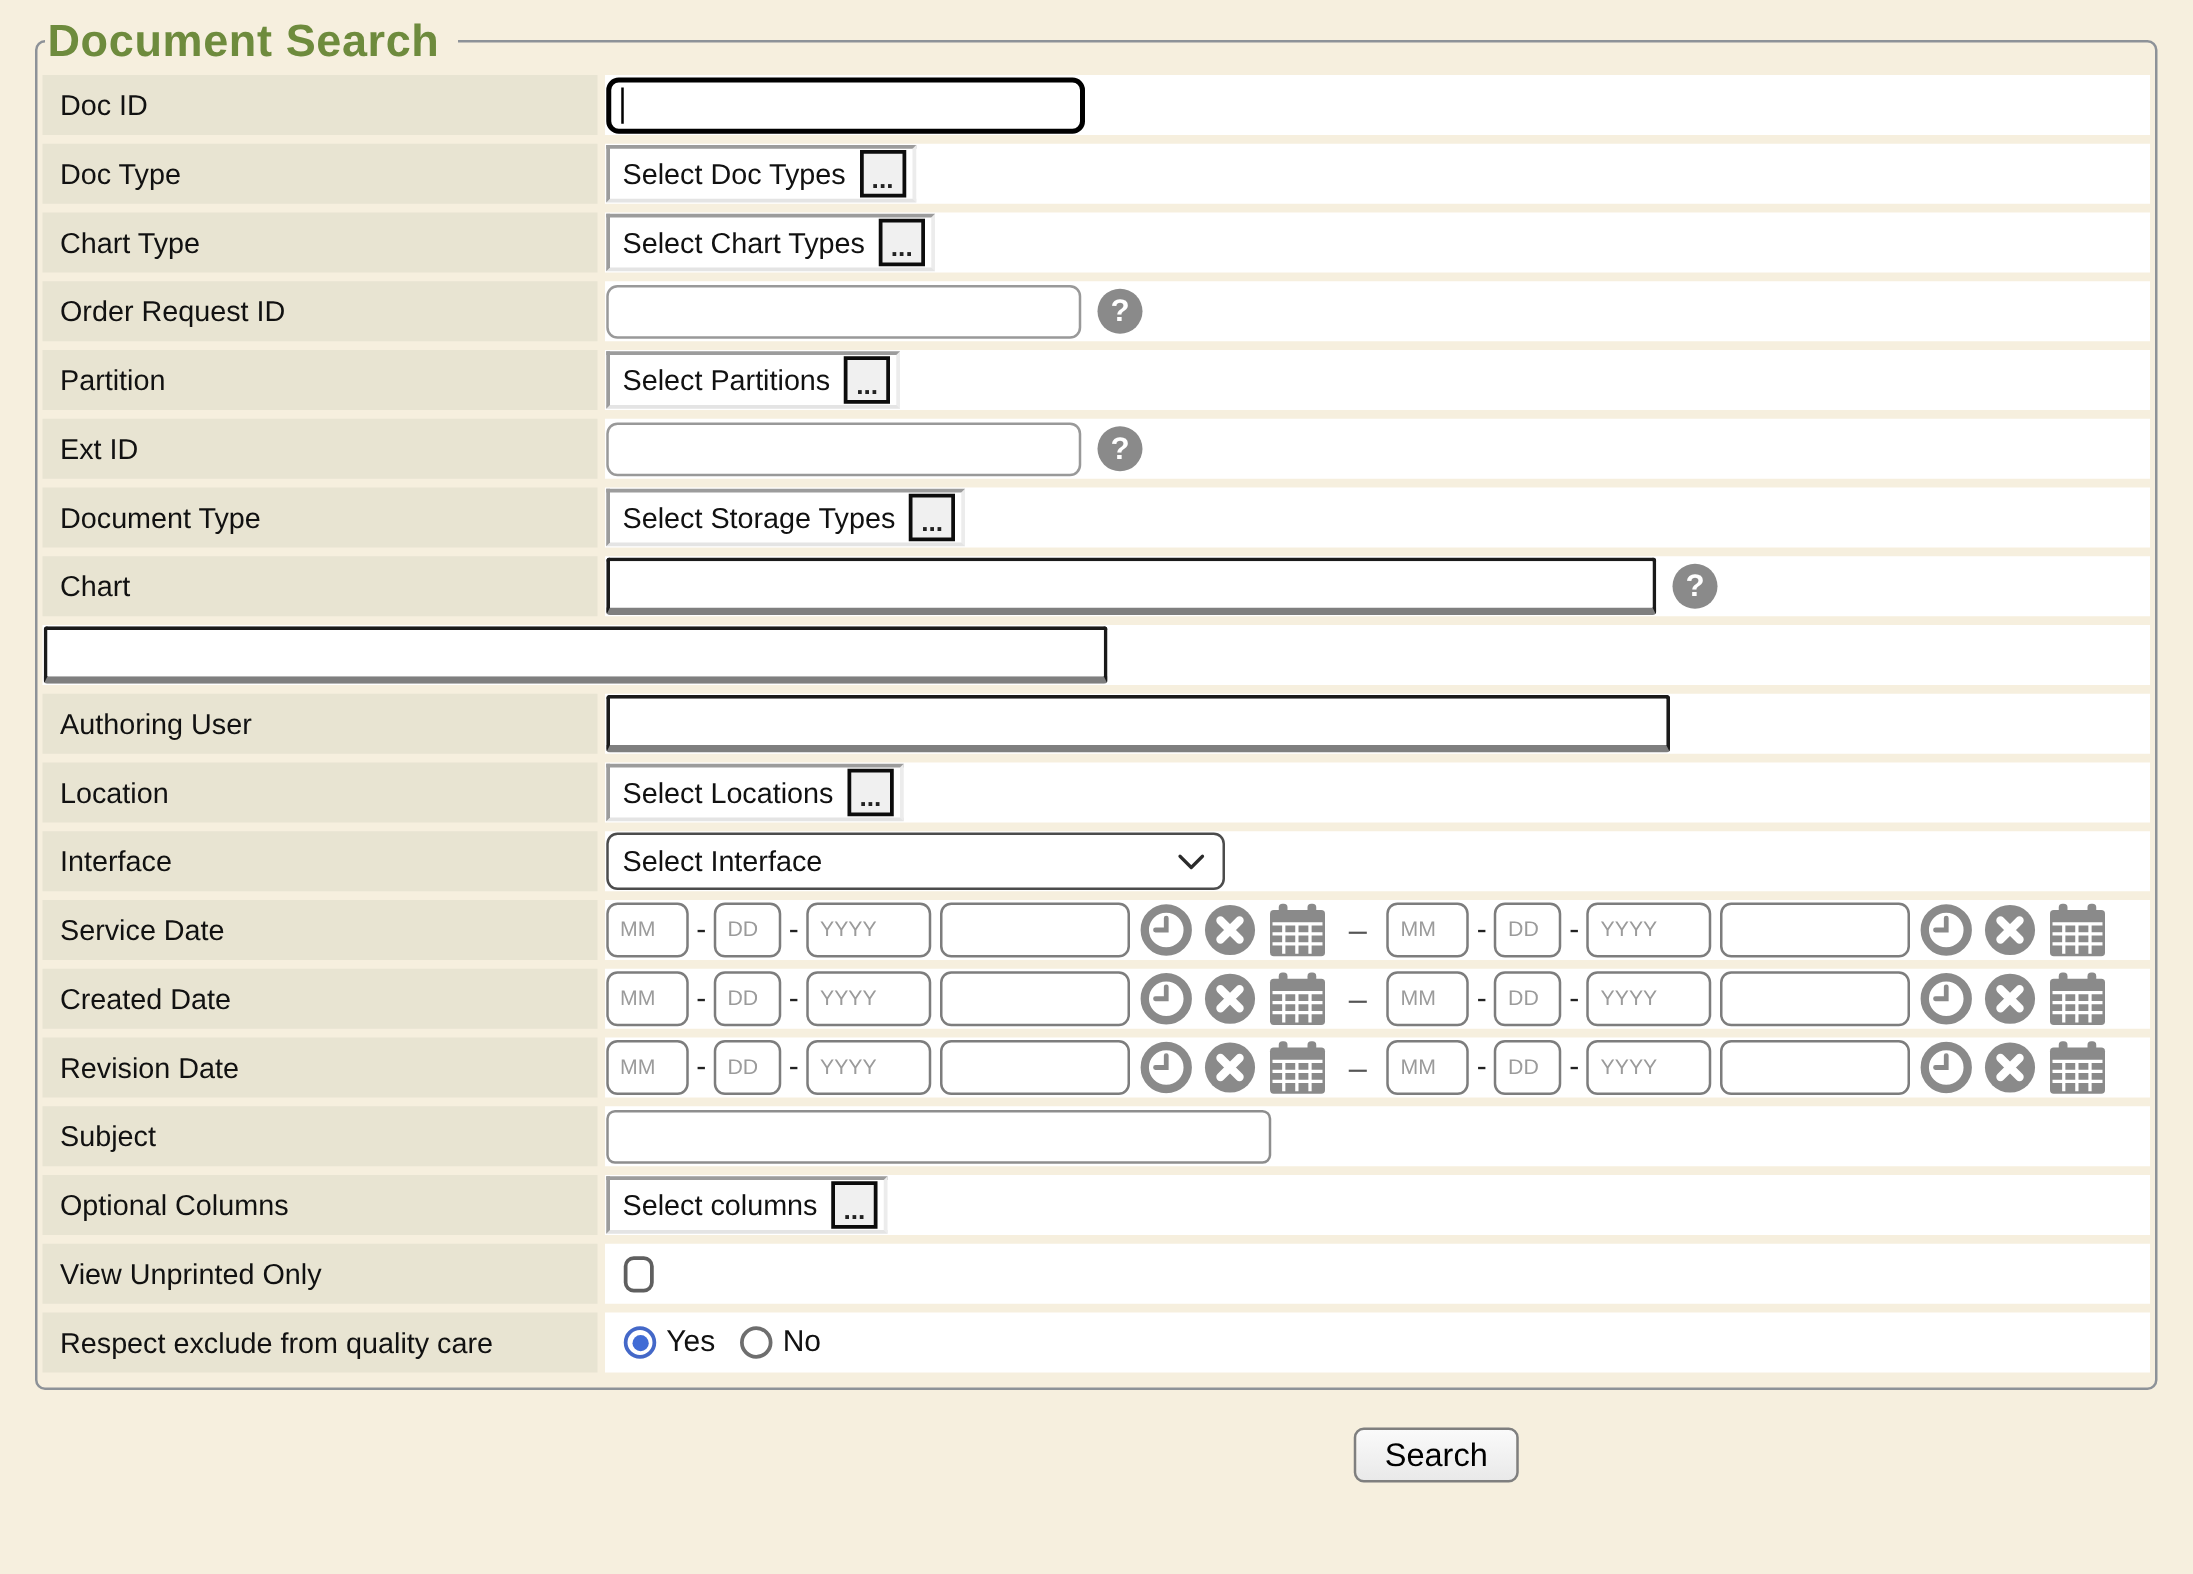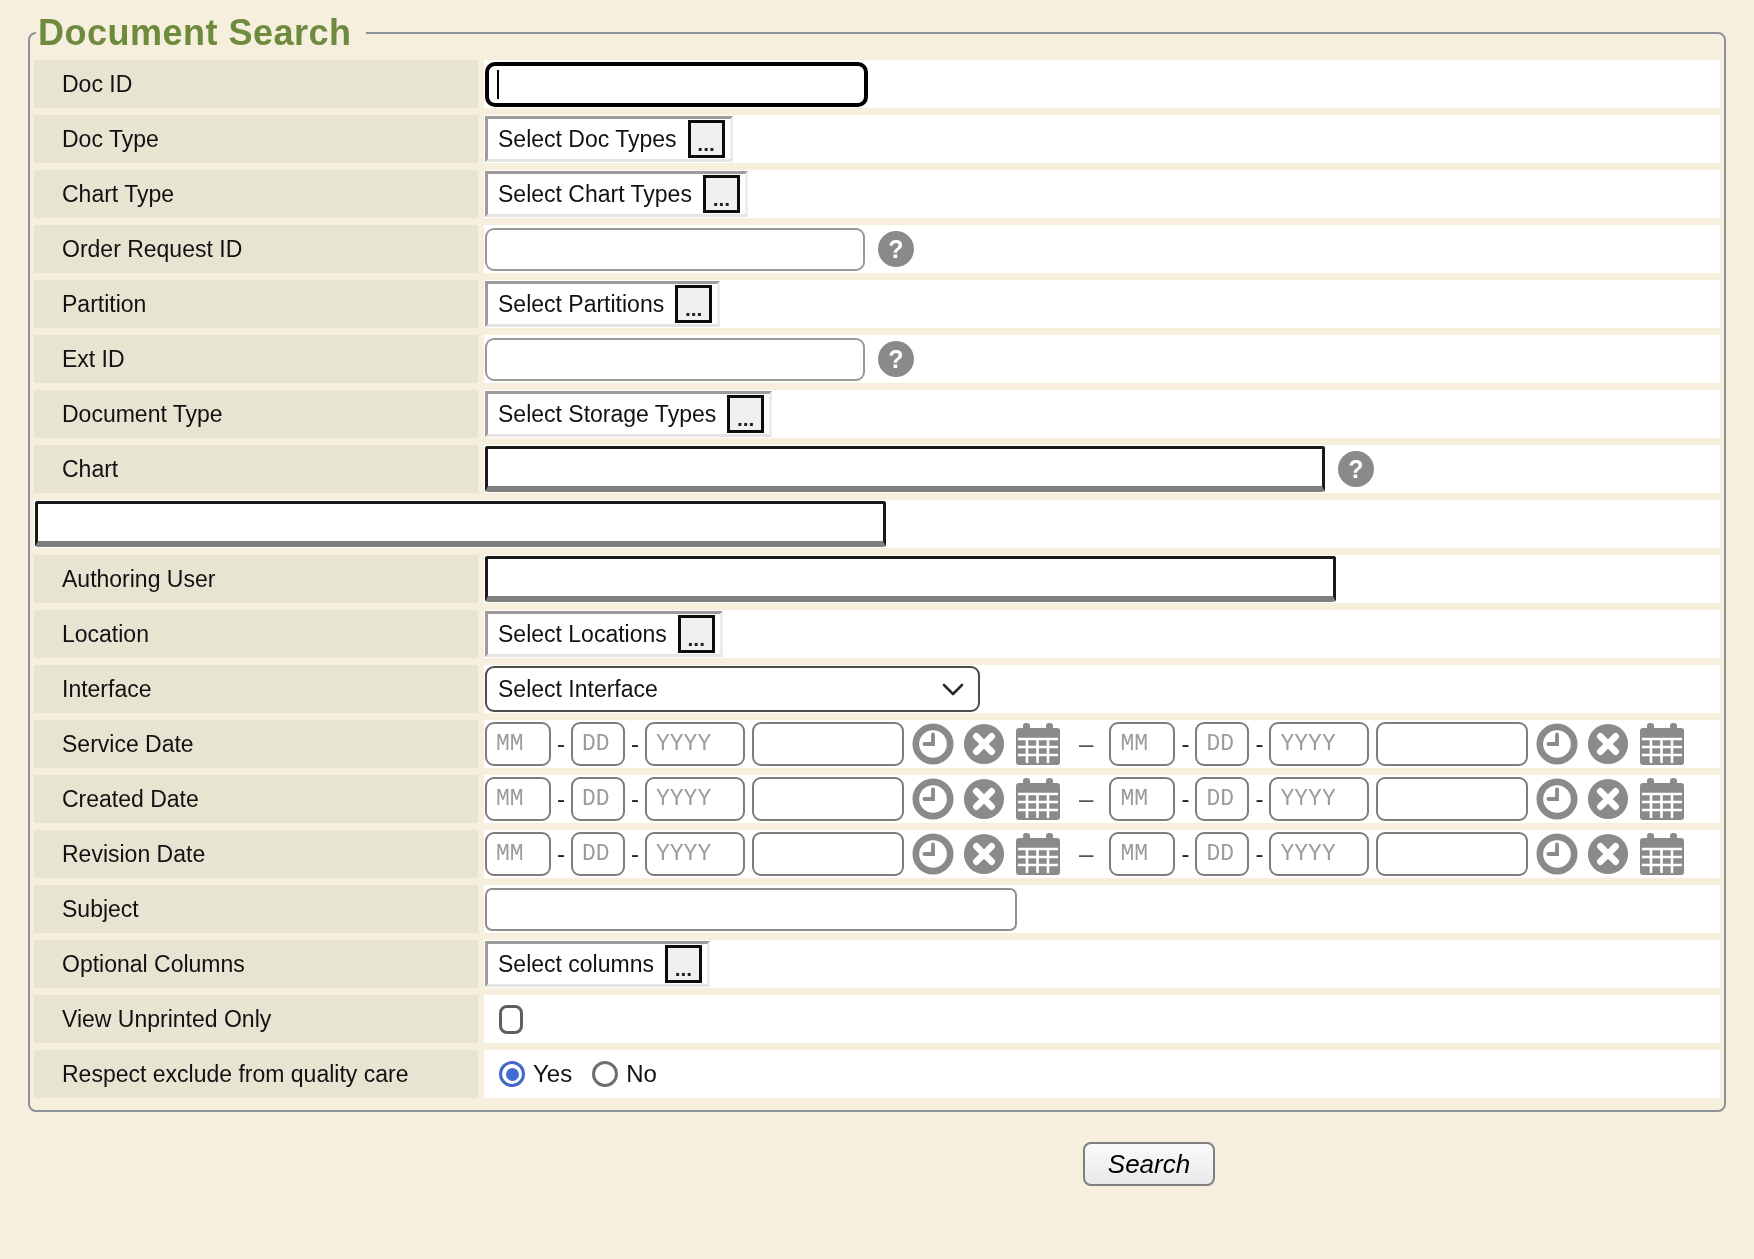--- a/index.html
+++ b/index.html
@@ -25,30 +25,30 @@
     padding: 0 14px 0 2px;
     margin-left: 2px;
     letter-spacing: 0.5px;
   }
   .rows { display: flex; flex-direction: column; gap: 7px; margin-top: 4px; }
   .row { display: flex; gap: 6px; height: 48px; }
   .label-cell {
     width: 444px; flex: 0 0 444px;
     background: #e8e4d2;
     display: flex; align-items: center;
-    padding-left: 28px;
+    padding-left: 14px;
   }
   .value-cell {
     flex: 1;
     background: #ffffff;
     display: flex; align-items: center;
     padding-left: 1px;
   }
   
-  input { font-family: Liberation Mono, monospace; font-size: 23px; color: #111; background: #fff; outline: none; }
+  input { font-family: Liberation Sans, sans-serif; font-size: 17px; color: #111; background: #fff; outline: none; }
   input::placeholder { color: #9b9b9b; opacity: 1; }
   .focus-wrap { position: relative; display: inline-flex; }
   .input-focused {
     width: 383px; height: 45px;
     border: 4px solid #000;
     border-radius: 10px;
     padding: 0 10px;
   }
   .caret { position: absolute; left: 12px; top: 8px; width: 2px; height: 29px; background: #000; }
   .input-plain {
@@ -138,21 +138,20 @@
   .radio-label { font-size: 24px; margin-right: 12px; }
   
   .actions { margin: 30px 0 0 0; padding-left: 1083px; }
   .search-btn {
     width: 132px; height: 44px;
     background: linear-gradient(#fafafa, #e9e9e9);
     border: 2px solid #7f7f7f;
     border-radius: 8px;
     font-family: inherit; font-size: 26px; color: #000;
     cursor: pointer;
-    font-style: italic;
   }
   svg { display: block; }
 </style>
 </head>
 <body>
 
 <fieldset class="search-fieldset">
   <legend class="form-title">Document Search</legend>
 
   <div class="rows">

